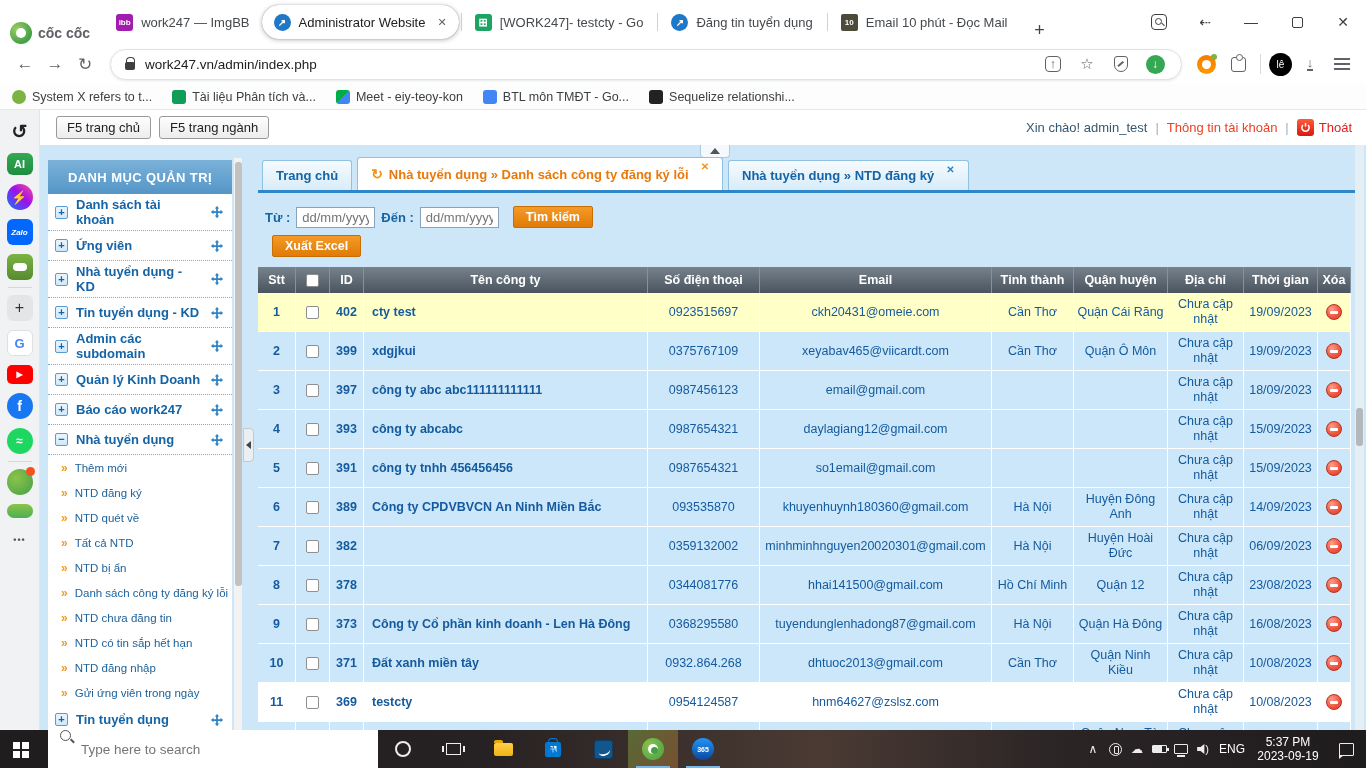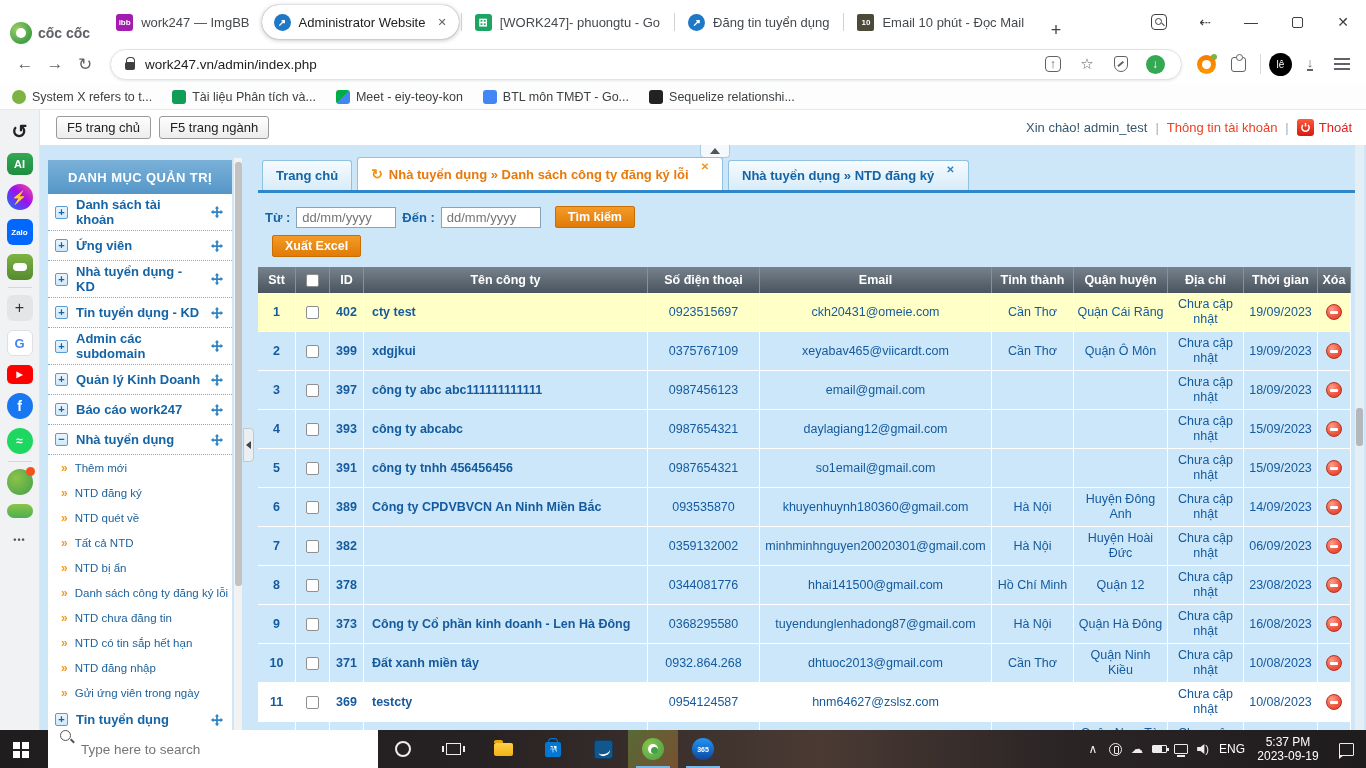--- a/index.html
+++ b/index.html
@@ -64,21 +64,21 @@
   .bm-meet { background:linear-gradient(135deg,#00ac47 50%,#4285f4 50%); }
   .bm-docsblue { background:#4285f4; }
   .bm-seq { background:#222; }
 
   
   .leftstrip { position:absolute; left:0; top:110px; width:40px; height:620px; background:#f1f2f4; border-right:1px solid #e3e5e7; display:flex; flex-direction:column; align-items:center; padding-top:8px; gap:9px; }
   .ssic { width:26px; height:26px; border-radius:6px; display:flex; align-items:center; justify-content:center; color:#fff; font-weight:bold; font-size:11px; flex:none; }
   .ss-history { color:#222; font-size:19px; background:transparent; }
   .ss-ai { background:linear-gradient(#34a853,#1e8e3e); height:22px; }
   .ss-messenger { border-radius:50%; background:linear-gradient(45deg,#0a7cff,#a10eeb 55%,#ff5297); font-size:13px; }
-  .ss-zalo { background:#0068ff; font-size:8px; }
+  .ss-zalo { background:#0068ff; font-size:8px; font-style:italic; }
   .ss-games { background:linear-gradient(#7cb342,#558b2f); position:relative; }
   .ss-games::before { content:""; width:14px; height:8px; background:#fff; border-radius:4px; }
   .ss-divider { height:1px; width:24px; background:#d5d7da; border-radius:0; margin:-2px 0; }
   .ss-plus { background:#e4e5e7; color:#333; font-size:16px; font-weight:normal; }
   .ss-translate { background:#fff; border:1px solid #e0e0e0; color:#4285f4; font-size:13px; }
   .ss-youtube { background:#f00; height:19px; border-radius:5px; font-size:8px; }
   .ss-facebook { border-radius:50%; background:#1877f2; font-size:14px; }
   .ss-spotify { border-radius:50%; background:#1ed760; font-size:12px; transform:none; }
   .ss-coccoc { border-radius:50%; background:radial-gradient(circle at 35% 35%, #8bc34a, #43a047); position:relative; }
   .ss-coccoc::after { content:""; position:absolute; right:-2px; top:-2px; width:9px; height:9px; border-radius:50%; background:#f4511e; }
@@ -120,21 +120,21 @@
   
   .main { position:absolute; left:218px; top:0; width:1100px; height:585px; }
   .atabs { display:flex; align-items:flex-end; gap:5px; padding-left:4px; border-bottom:3px solid #2f86c8; height:48px; }
   .atab { display:flex; align-items:center; gap:6px; padding:0 13px; background:linear-gradient(#f6fbfe,#d8ecf9); border:1px solid #8fc1e3; border-bottom:none; border-radius:3px 3px 0 0; color:#1464a6; font-weight:bold; font-size:13px; height:30px; }
   .atab.tab-active { background:#fff; color:#e8790a; height:33px; }
   .atab-refresh { color:#f0930f; font-size:14px; }
   .atab-close { font-size:10px; font-weight:bold; align-self:flex-start; margin:3px 0 0 6px; }
   .tab-active .atab-close { color:#f0930f; }
   .tab-normal .atab-close { color:#2f83c5; }
   .frow { display:flex; align-items:center; gap:6px; margin:13px 0 0 7px; font-size:13px; color:#1464a6; font-weight:bold; }
-  input.dt { width:100px; height:21px; border:1px solid #86a5bd; font-size:13px; color:#444; padding:0 5px; font-family:inherit; }
+  input.dt { width:79px; height:21px; border:1px solid #86a5bd; font-size:13px; color:#444; padding:0 5px; font-family:inherit; }
   .btn-orange { background:linear-gradient(#f59a28,#e07b06); border:1px solid #c96d05; border-radius:2px; color:#fff; font-weight:bold; font-size:12.5px; padding:3px 12px; font-family:inherit; }
   .searchbtn { margin-left:8px; }
   .excelrow { margin:7px 0 0 14px; }
 
   
   .table { margin-top:10px; width:1093px; }
   .trow { display:grid; grid-template-columns:38px 34px 34px 284px 112px 232px 82px 94px 76px 74px 33px; }
   .tc { display:flex; align-items:center; justify-content:center; text-align:center; font-size:12.5px; color:#155a9e; line-height:15px; border-right:1px solid #fff; border-bottom:1px solid #fff; padding:2px 3px; min-height:39px; }
   .thead .tc { min-height:26px; background:linear-gradient(#77828c,#4a545e); color:#fff; font-weight:bold; border-right:1px solid #87919a; border-bottom:none; }
   .c-stt, .c-id, .c-company { font-weight:bold; }
@@ -210,21 +210,21 @@
         </div>
 
         <div class="btab active">
           <span class="fav fav-work247">↗</span>
           <span class="btab-label">Administrator Website</span>
           <span class="btab-close">✕</span>
         </div>
 
         <div class="btab sep">
           <span class="fav fav-sheets">⊞</span>
-          <span class="btab-label">[WORK247]- phuongtu - Go</span>
+          <span class="btab-label">[WORK247]- testcty - Go</span>
 
         </div>
 
         <div class="btab sep">
           <span class="fav fav-work247">↗</span>
           <span class="btab-label">Đăng tin tuyển dụng</span>
 
         </div>
 
         <div class="btab sep">

